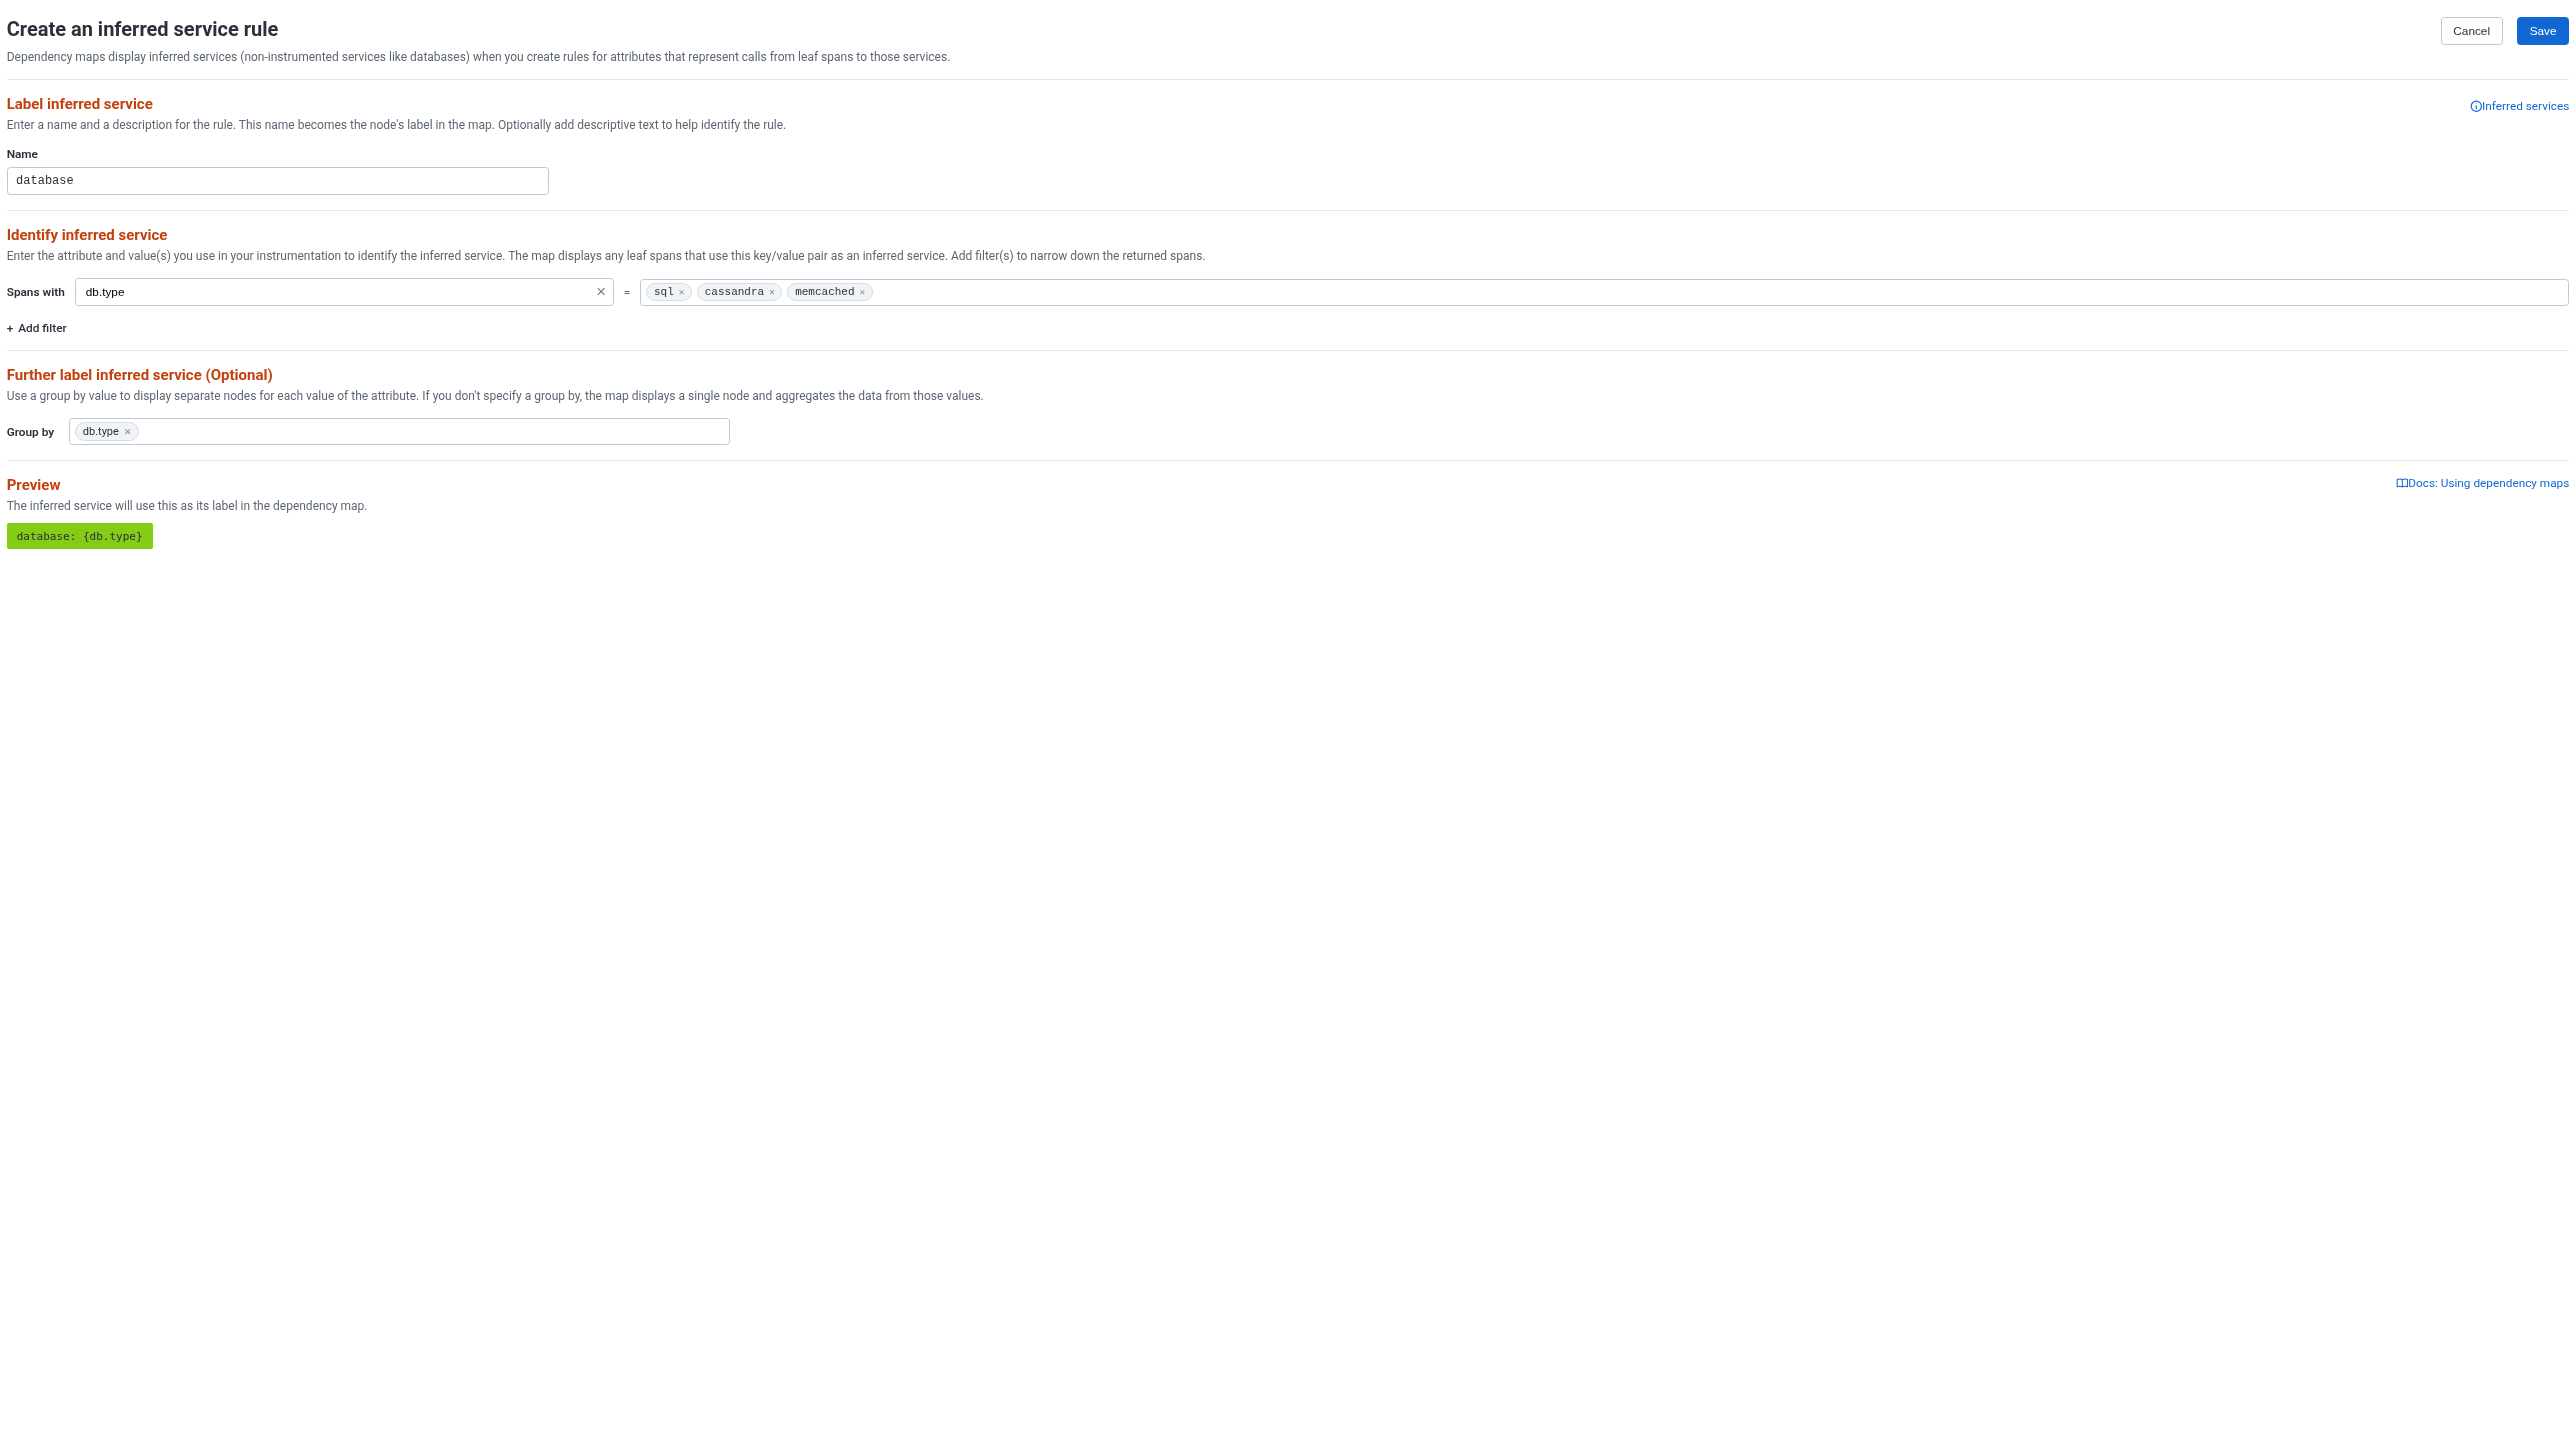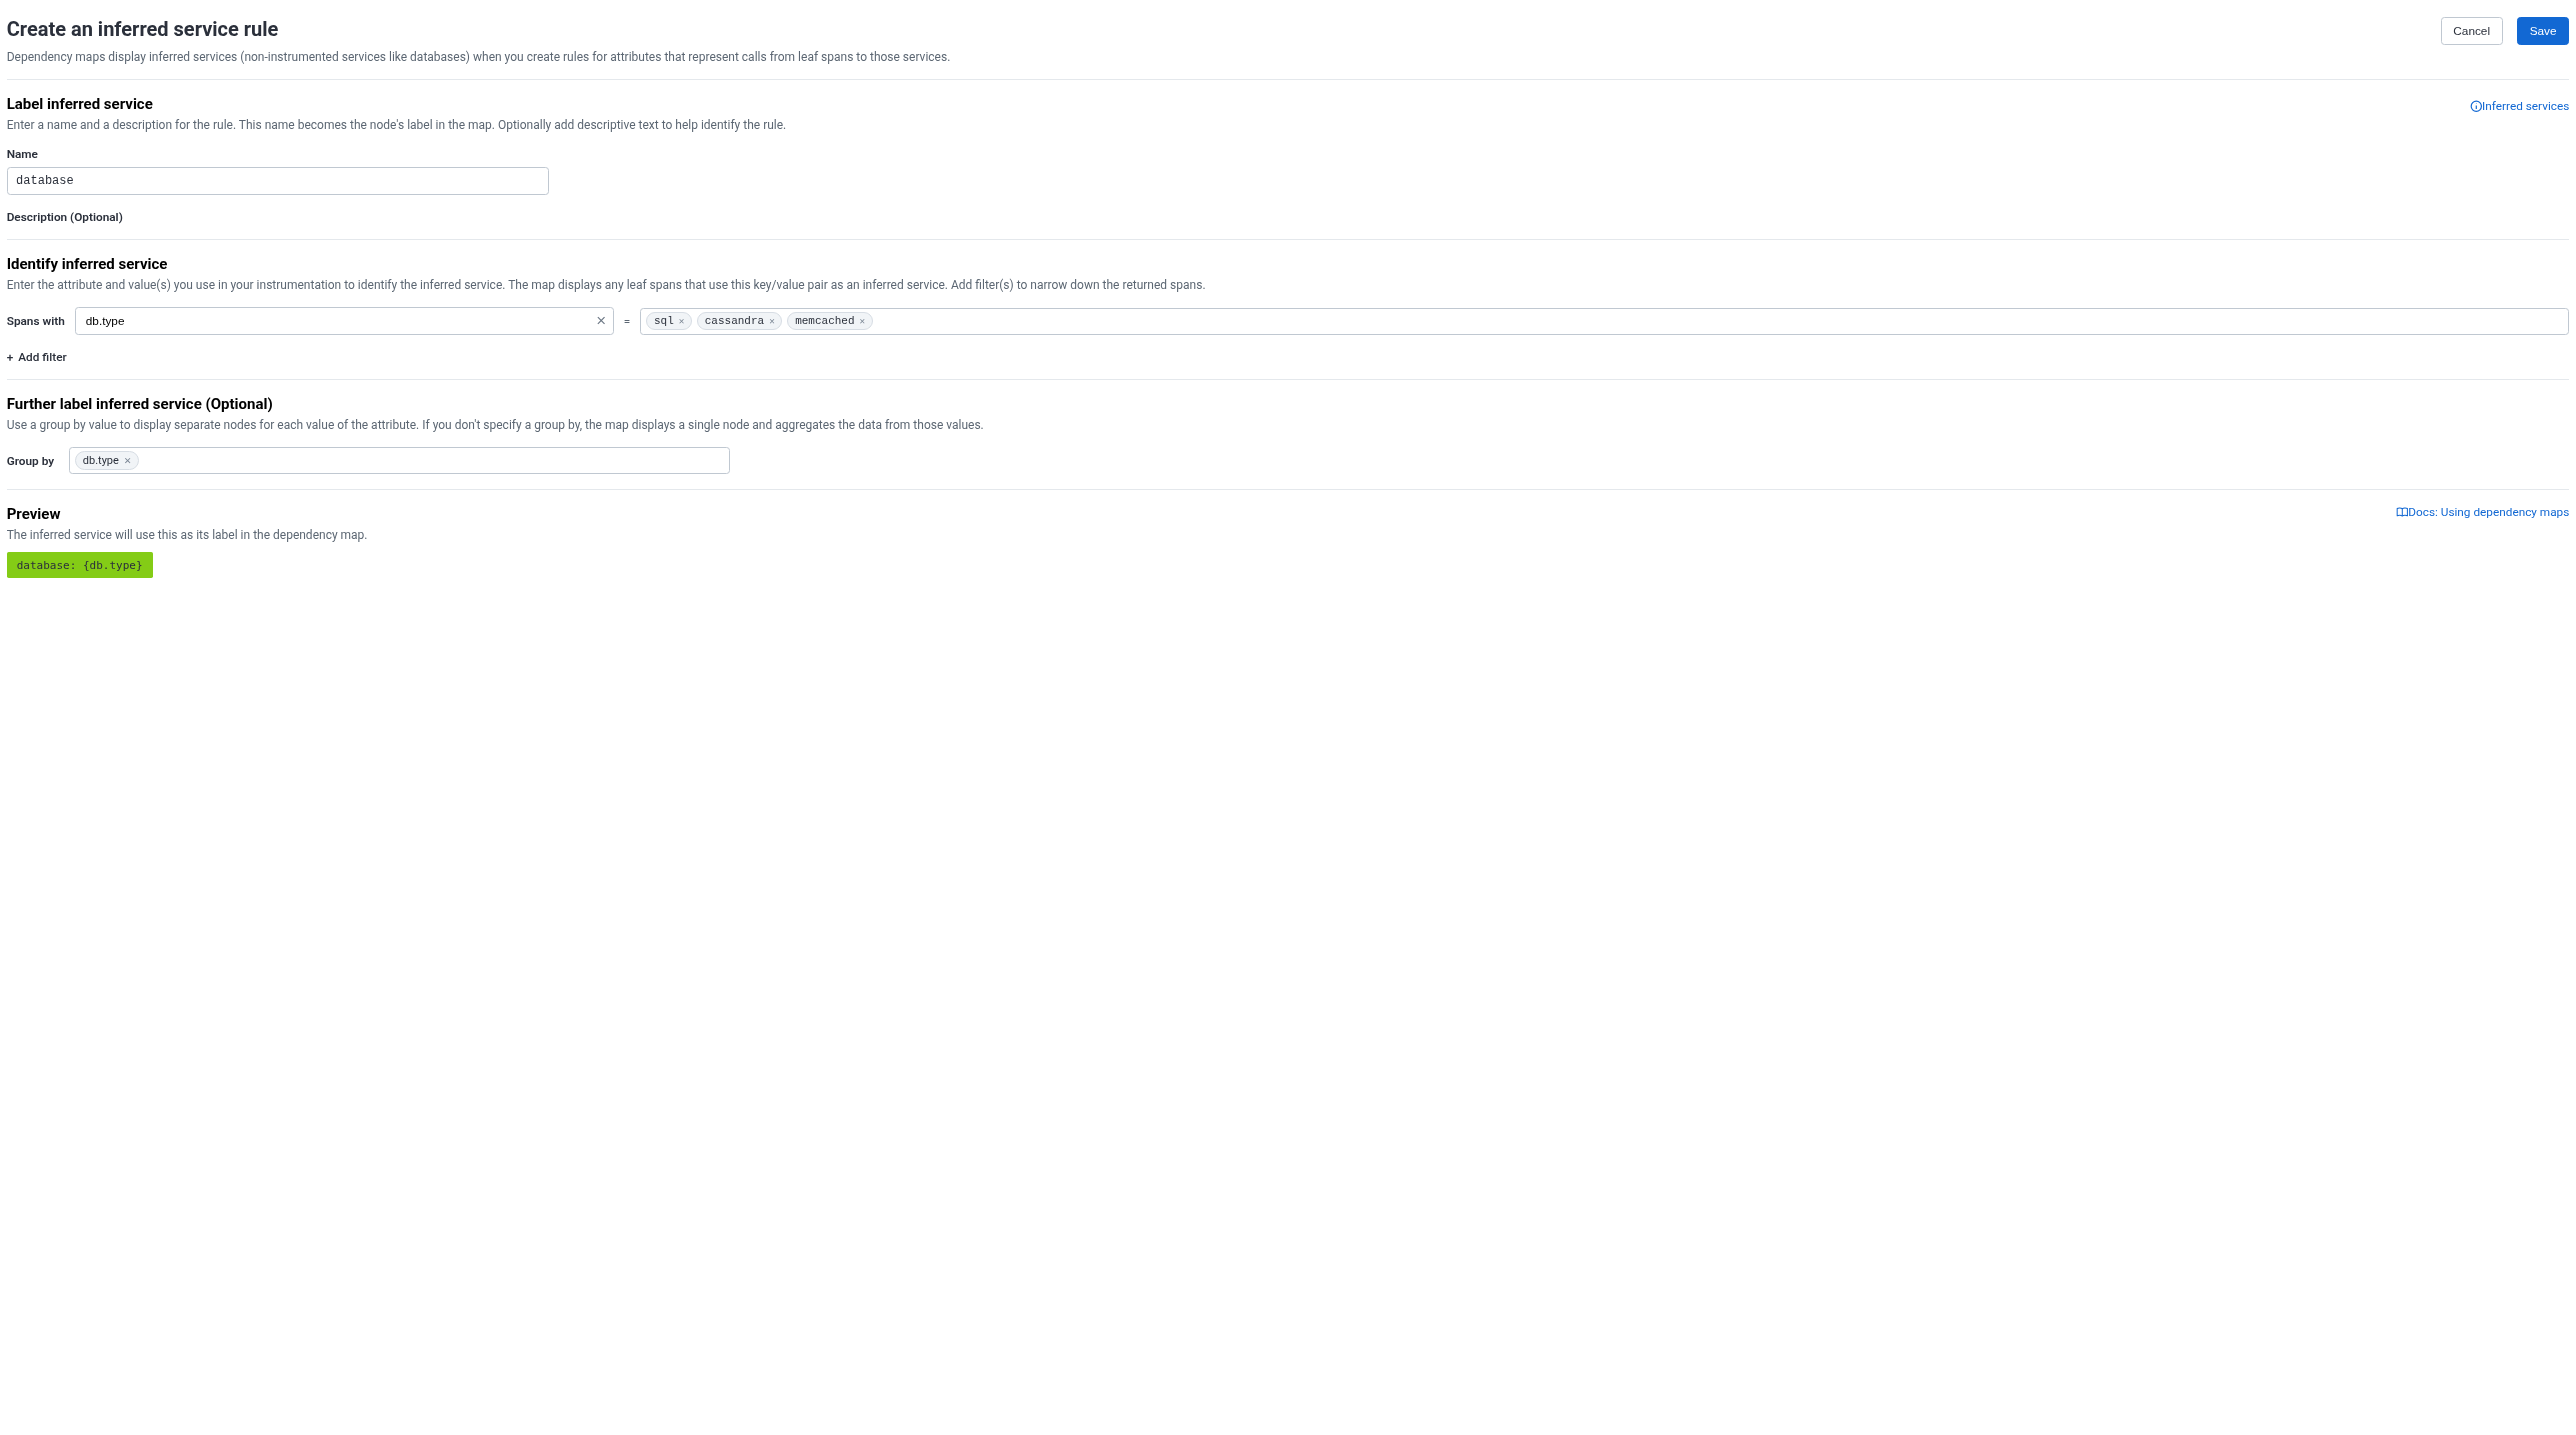--- a/index.html
+++ b/index.html
@@ -21,21 +21,21 @@
       margin-bottom: 5px;
     }
     h1 {
       font-size: 20px;
       font-weight: 700;
       color: #2b303b;
     }
     h2 {
       font-size: 15px;
       font-weight: 700;
-      color: #000000;
+      color: #c2410c;
       margin-bottom: 5px;
     }
     .subtitle {
       color: #5c6773;
       font-size: 12px;
       margin-bottom: 15px;
     }
     .btn-group {
       display: flex;
       gap: 14px;
@@ -248,21 +248,20 @@
   </a>
 </div>
 <p class="subtitle">Enter a name and a description for the rule. This name becomes the node's label in the map. Optionally add descriptive text to help identify the rule.</p>
 
 <div class="field-block">
   <label class="field-label">Name</label>
   <input type="text" class="text-input" value="database" style="">
 </div>
 
 <div class="field-block">
-  <label class="field-label">Description (Optional)</label>
 </div>
 
 <hr class="divider">
 
 
 <h2>Identify inferred service</h2>
 <p class="subtitle">Enter the attribute and value(s) you use in your instrumentation to identify the inferred service. The map displays any leaf spans that use this key/value pair as an inferred service. Add filter(s) to narrow down the returned spans.</p>
 
 <div class="spans-row">
   <span class="inline-label">Spans with</span>

